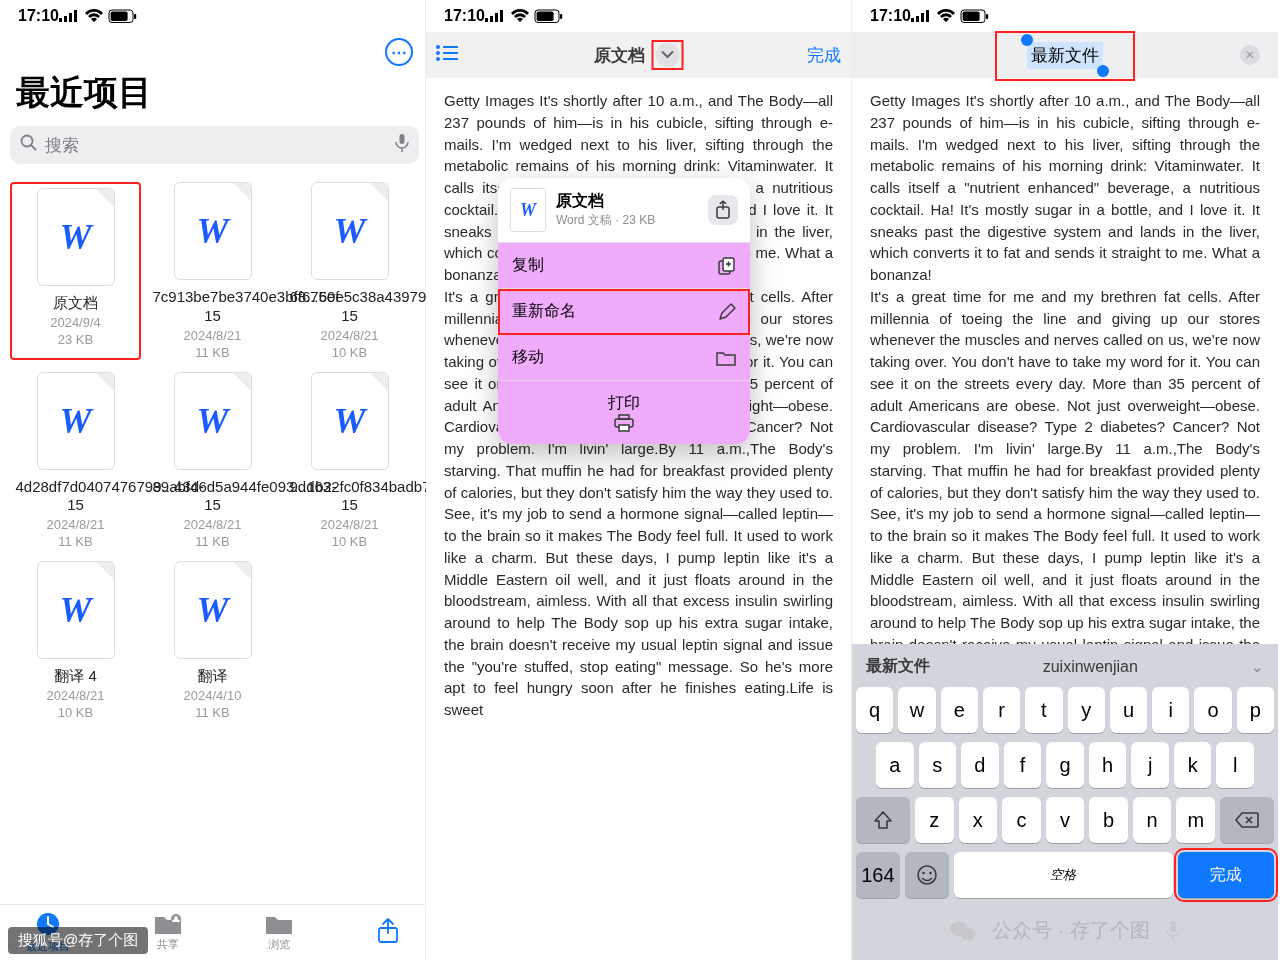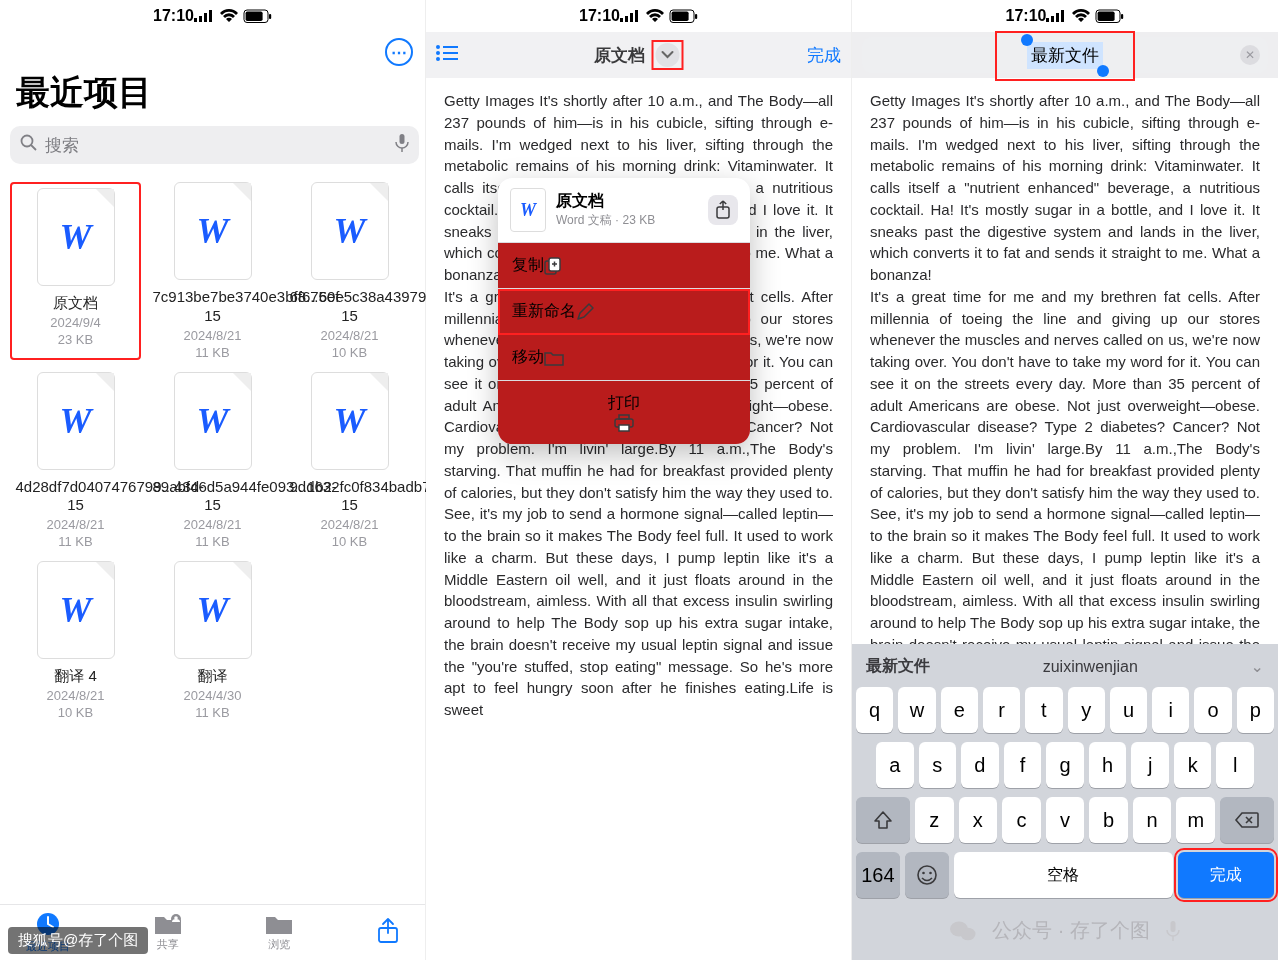--- a/index.html
+++ b/index.html
@@ -2,21 +2,21 @@
 <html><head>
 <meta charset="utf-8">
 <style>
   * { box-sizing: border-box; margin: 0; padding: 0; font-family: -apple-system, "Helvetica Neue", Arial, sans-serif; }
   body { background: #fff; width: 1280px; height: 960px; overflow: hidden; position: relative; }
   .panes { display: flex; width: 1280px; height: 960px; }
   .pane { width: 426px; height: 100%; position: relative; border-right: 1px solid #eee; background:#fff; display:flex; flex-direction:column;}
   .pane:last-child{border-right:none;}
 
   
-  .status { height: 32px; display:flex; align-items:center; justify-content:center; padding:0 18px; font-size:16px; font-weight:600; }
+  .status { height: 32px; display:flex; align-items:center; justify-content:flex-start; padding:0 18px; font-size:16px; font-weight:600; }
   .status .icons svg { display:inline-block; vertical-align:middle;}
   .status .icons { display:flex; gap:6px; align-items:center;}
 
   
   .p1-actions { display:flex; justify-content:flex-end; padding: 6px 12px 0 12px;}
   .circle-btn { width:28px; height:28px; border:2px solid #1079ff; border-radius:50%; color:#1079ff; display:flex; align-items:center; justify-content:center; font-weight:700;}
   .p1-title { font-size:34px; font-weight:800; padding: 4px 16px 10px 16px;}
   .search-bar { margin:0 6px 18px 10px; background:#eeeef0; border-radius:10px; height:38px; display:flex; align-items:center; padding:0 10px; color:#7d7d82; font-size:17px;}
   .search-bar .mag { margin-right:8px;}
   .search-bar .mic { margin-left:auto;}
@@ -43,21 +43,21 @@
   .chev-box { border:2px solid #ff2020; padding:1px 2px;}
   .chev-down { width:24px; height:24px; background:#e1e1e5; border-radius:12px; display:flex; align-items:center; justify-content:center;}
   .p2-done { color:#1079ff; margin-left:auto; font-size:17px;}
   .popup { position:absolute; top:100px; left:72px; width:252px; background:#efeef3; border-radius:14px; box-shadow:0 10px 30px rgba(0,0,0,.25); overflow:hidden; z-index:5;}
   .popup-head { display:flex; align-items:center; padding:10px 12px; gap:10px; border-bottom:1px solid #dcdce0; background:#fff;}
   .popup-head .mini { width:36px; height:44px; border:1px solid #ddd; border-radius:4px; display:flex; align-items:center; justify-content:center;}
   .popup-head .mini .W{ color:#1a5cff; font-family:Georgia,serif; font-style:italic; font-weight:700; font-size:18px;}
   .popup-head .txt { display:flex; flex-direction:column;}
   .popup-head .sub { color:#8e8e93; font-size:12px;}
   .popup-head .share-b { margin-left:auto; width:30px; height:30px; background:#e8e7ec; border-radius:8px; display:flex; align-items:center; justify-content:center;}
-  .popup-item { display:flex; align-items:center; padding:12px 14px; font-size:16px; border-bottom:1px solid #dcdce0; background:#b91c1c;}
+  .popup-item { display:flex; align-items:center; justify-content:space-between; padding:12px 14px; font-size:16px; border-bottom:1px solid #dcdce0; background:#f0abfc;}
   .popup-item:last-child{border-bottom:none;flex-direction:column;}
   .popup-item.renamed { outline:2px solid #ff2020; outline-offset:-2px;}
   .body-text { padding: 12px 18px 8px 18px; font-size:15px; line-height:1.45; color:#2a2a2c; text-align:justify; overflow:hidden;}
   .pane2-body { position:relative; flex:1; overflow:hidden; background:#fff;}
 
   
   .p3-header { height:46px; background:#eeeef0; display:flex; align-items:center; padding:0 10px; position:relative;}
   .p3-field { flex:1; background:#eeeff1; border-radius:10px; height:36px; display:flex; align-items:center; justify-content:center; position:relative;}
   .p3-field .close-x { position:absolute; right:8px; color:#9a9aa0; background:#dcdce0; width:20px; height:20px; border-radius:10px; display:flex; align-items:center; justify-content:center; font-size:12px;}
   .p3-selection { background:#cfe4ff; padding:2px 4px; position:relative; font-size:17px; font-weight:500;}
@@ -67,21 +67,21 @@
   .hl3 { position:absolute; border:2px solid #ff2020; top:-6px; left:50%; transform:translateX(-50%); width:140px; height:50px;}
 
   .keyboard { background:#d2d5db; padding:6px 4px 10px 4px; }
   .cand { display:flex; justify-content:space-between; align-items: center; padding:6px 10px 10px 10px; font-size:16px; color:#3a3a3e;}
   .cand .cand-sel{ font-weight:600;}
   .cand .spaced { letter-spacing: 8px; font-family: monospace;}
   .cand .chev-d{ color:#8e8e93;}
   .krow { display:flex; gap:5px; justify-content:center; margin-bottom:9px;}
   .key { background:#fff; border-radius:6px; height:46px; box-shadow:0 1px 0 #9ea1a8; display:flex; align-items:center; justify-content:center; font-size:20px; flex:1; min-width:0;}
   .key.func { background:#b2b7c0; }
-  .key.space { flex:5; font-size:16px;}
+  .key.space { flex:5; font-size:13px;font-style:italic;}
   .key.done { background:#1079ff; color:#fff; flex:2.2; font-size:16px; outline:2px solid #ff2020; outline-offset:2px;}
   .row2 { padding: 0 20px;}
   .wechat-bar { display:flex; align-items:center; justify-content:center; gap:16px; color:#b5b5ba; font-size:20px; padding:10px 0 6px 0;}
 
   .watermark { position:absolute; left:8px; bottom:6px; background:rgba(0,0,0,.55); color:#fff; padding:4px 10px; border-radius:4px; font-size:15px; z-index:20;}
 
   svg { overflow: visible;}
 </style>
 </head>
 <body>
@@ -184,21 +184,21 @@
           </div>
     <div class="fname">翻译 4</div>
     <div class="fmeta">2024/8/21</div>
     <div class="fsize">10 KB</div>
         </div>
         <div class="file">
           <div class="thumb">
             <span class="W">W</span>
           </div>
     <div class="fname">翻译</div>
-    <div class="fmeta">2024/4/30</div>
+    <div class="fmeta">2024/4/10</div>
     <div class="fsize">11 KB</div>
         </div>
       </div>
 
     <div class="tabbar">
       <div class="tab active">
         <svg width="26" height="26">
             <circle cx="13" cy="13" r="11" fill="#1079ff"></circle>
             <path d="M13 6 V13 L18 16" stroke="#fff" stroke-width="2" fill="none" stroke-linecap="round"></path>
           </svg>

